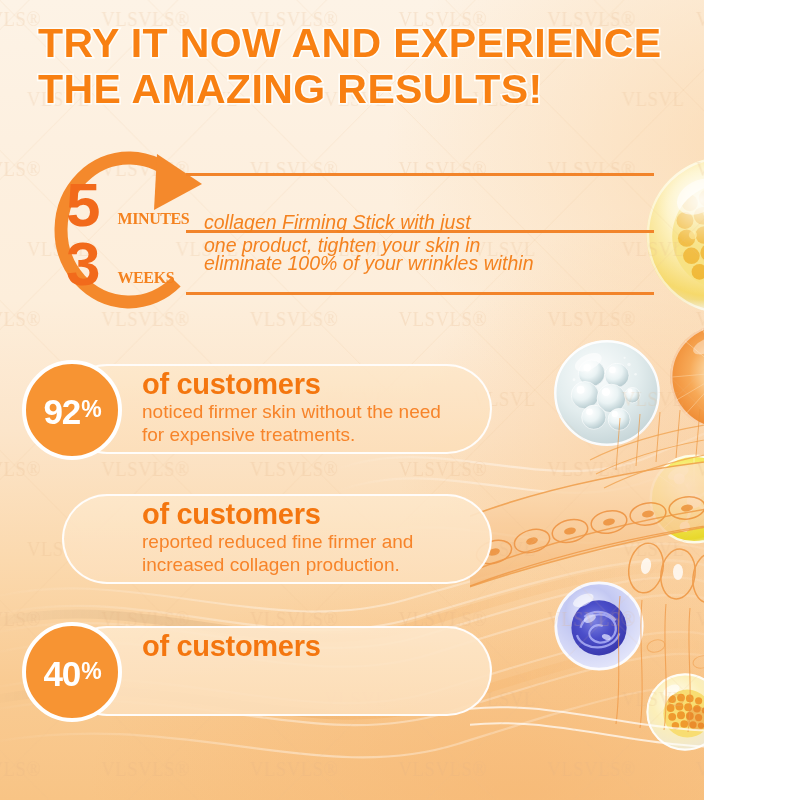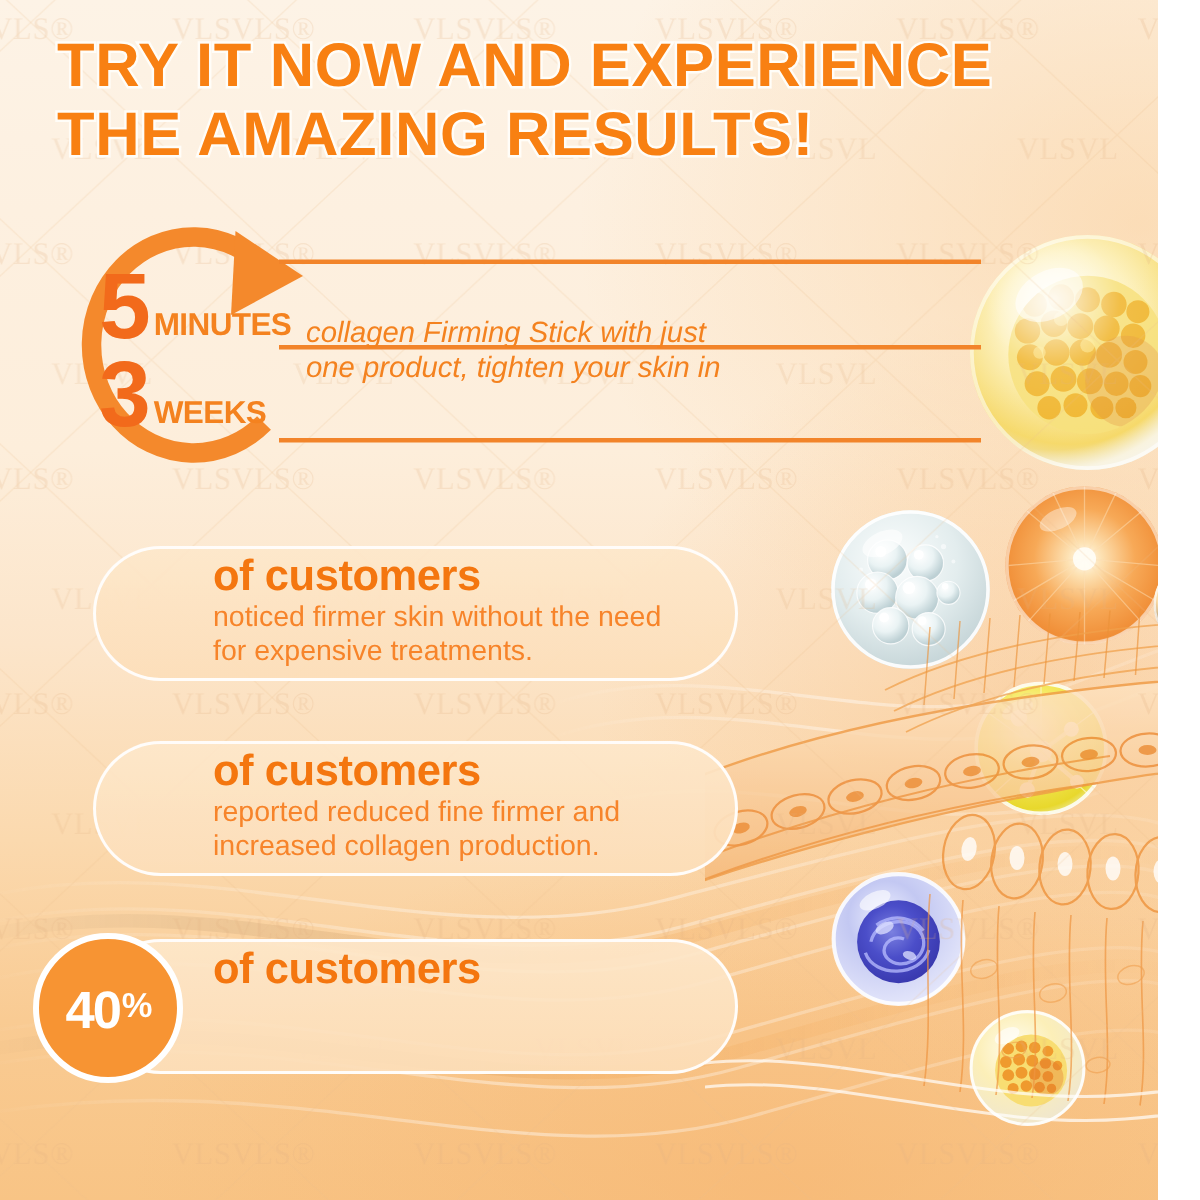--- a/index.html
+++ b/index.html
@@ -7,21 +7,21 @@
     margin: 0;
     padding: 0;
     background: #ffffff;
   }
   body {
     font-family: "Liberation Sans", sans-serif;
   }
 
   #poster {
     position: relative;
-    width: 772px;
+    width: 704px;
     height: 800px;
     overflow: hidden;
     background: #fdf2e2;
   }
 
   
   .bg-base {
     position: absolute;
     inset: 0;
     background:
@@ -110,26 +110,26 @@
   .num-row.row2 { left: 40px; top: 93px; }
   .big-num {
     font-family: "Liberation Sans", sans-serif;
     font-weight: bold;
     font-size: 62px;
     line-height: 58px;
     color: #f26a1b;
     letter-spacing: -1px;
   }
   .unit-lbl {
-    font-family: Liberation Sans, sans-serif;
+    font-family: Liberation Serif, serif;
     font-weight: bold;
-    font-size: 21px;
+    font-size: 16px;
     color: #f4821f;
     letter-spacing: -0.4px;
-    margin-left: 3px;
+    margin-left: 18px;
     position: relative;
     top: -2px;
   }
 
   .timing-text {
     position: absolute;
     font-family: "Liberation Sans", sans-serif;
     font-style: italic;
     font-size: 19.5px;
     line-height: 23px;
@@ -690,28 +690,34 @@
       <span class="big-num">5</span>
       <span class="unit-lbl">MINUTES</span>
     </div>
     <div class="timing-text t1">collagen Firming Stick with just
 one product, tighten your skin in</div>
 
     <div class="num-row row2">
       <span class="big-num">3</span>
       <span class="unit-lbl">WEEKS</span>
     </div>
+    <div class="timing-text t2">eliminate 100% of your wrinkles within</div>
   </div>
 
   <div class="stat s1">
     <div class="stat-pill"></div>
     <div class="stat-body">
       <div class="stat-title">of customers</div>
       <div class="stat-desc">noticed firmer skin without the need
 for expensive treatments.</div>
+    </div>
+    <div class="stat-circle">
+      <div class="stat-pct">
+        <span>92</span><span class="sign">%</span>
+      </div>
     </div>
   </div>
 
   <div class="stat s2">
     <div class="stat-pill"></div>
     <div class="stat-body">
       <div class="stat-title">of customers</div>
       <div class="stat-desc">reported reduced fine firmer and
 increased collagen production.</div>
     </div>

